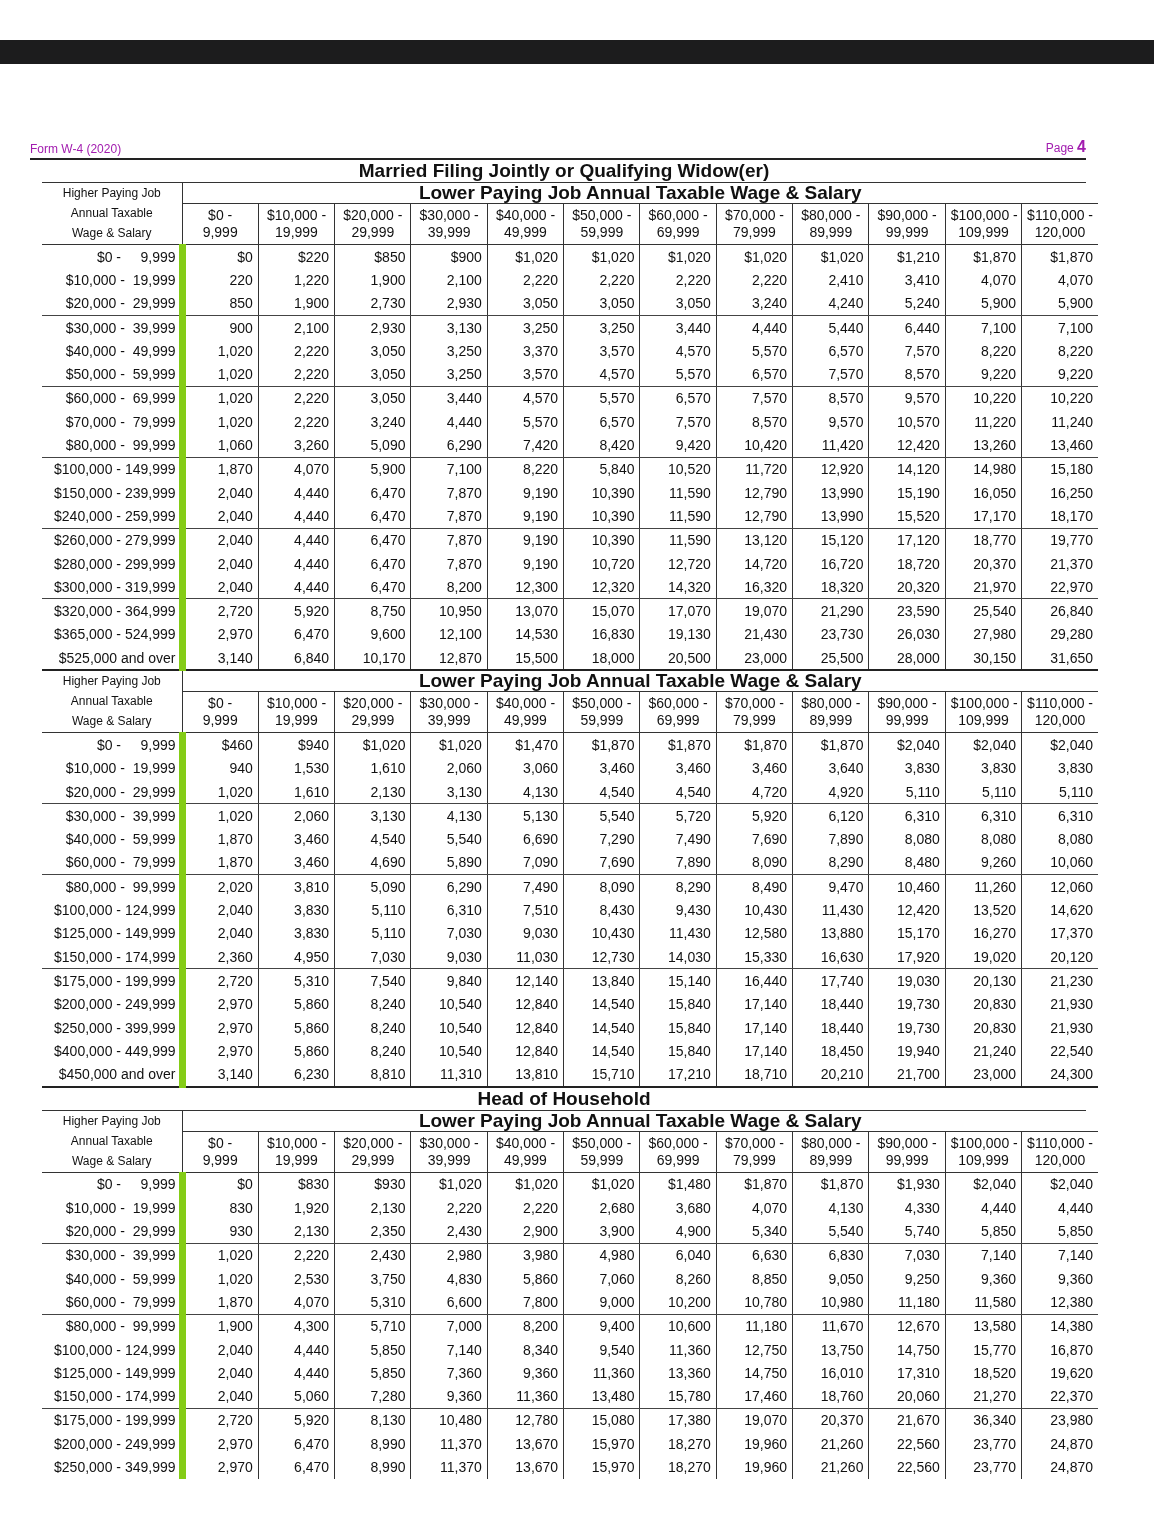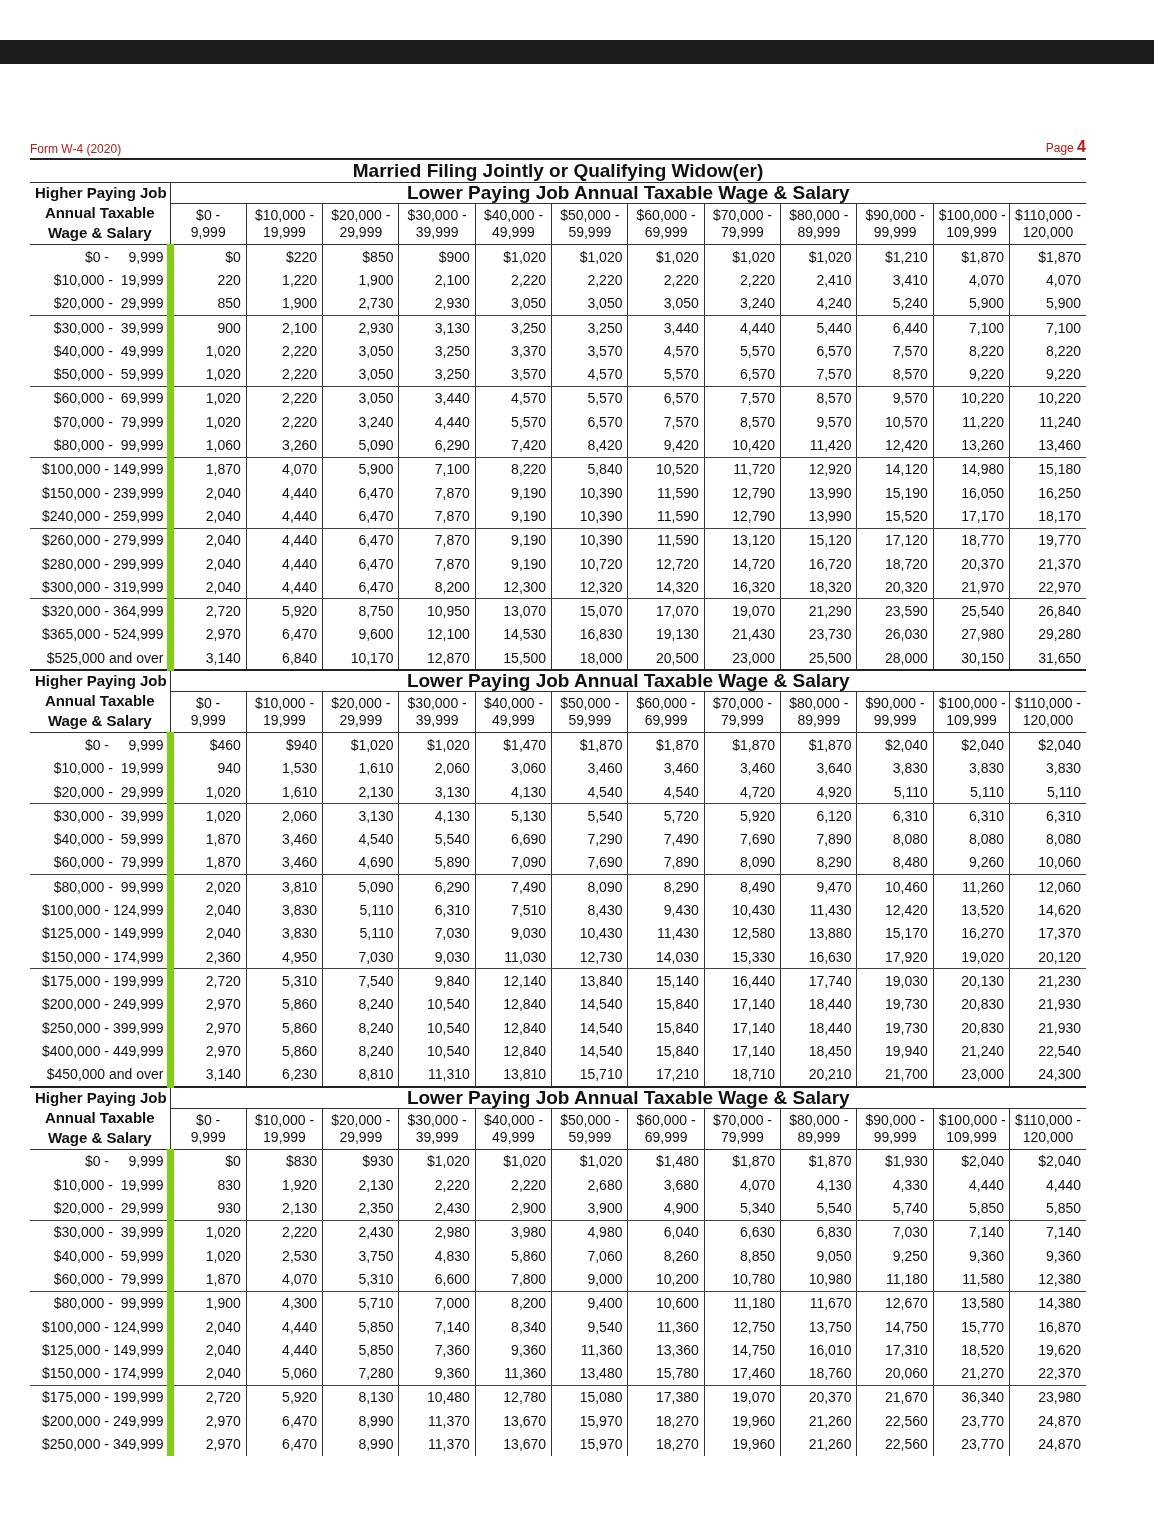--- a/index.html
+++ b/index.html
@@ -1,33 +1,33 @@
 <!DOCTYPE html>
 <html><head>
 <meta charset="utf-8">
 <style>
   html, body { margin: 0; padding: 0; background: #ffffff; }
   body { width: 1154px; height: 1526px; overflow: hidden; position: relative; font-family: "Liberation Sans", sans-serif; color: #111; }
   .topbar { position: absolute; left: 0; top: 40px; width: 1154px; height: 24px; background: #1c1c1d; }
   .page { position: absolute; left: 30px; top: 136px; width: 1056px; }
-  .form-header { display: flex; justify-content: space-between; align-items: flex-end; height: 20px; font-size: 12px; color: #b91c1c; border-bottom: 2px solid #222; padding-bottom: 2px; }
+  .form-header { display: flex; justify-content: space-between; align-items: flex-end; height: 20px; font-size: 12px; color: #a21caf; border-bottom: 2px solid #222; padding-bottom: 2px; }
   .form-header .page-num { font-size: 12px; }
   .form-header .page-num b { font-size: 16px; font-weight: bold; }
   .section-title { text-align: center; font-weight: bold; font-size: 19px; height: 22px; line-height: 22px; border-bottom: 1px solid #333; }
   table.wt { border-collapse: collapse; width: 1056px; table-layout: fixed; font-size: 14px; }
   table.wt col.c0 { width: 140px; }
   table.wt td, table.wt th { padding: 0 5px; height: 23.3px; line-height: 22px; white-space: nowrap; }
   table.wt th { font-weight: normal; text-align: center; line-height: 17px; height: 40px; border-left: 1px solid #333; border-bottom: 1.5px solid #333; }
-  table.wt th.rowhead { font-weight: bold; font-size: 15px; text-align: center; border-left: none; border-right: 1px solid #333; line-height: 20px; vertical-align: top; border-bottom: 1.5px solid #333; }
+  table.wt th.rowhead { font-weight: normal; font-size: 12px; text-align: center; border-left: none; border-right: 1px solid #333; line-height: 20px; vertical-align: top; border-bottom: 1.5px solid #333; }
   table.wt th.colgroup { font-weight: bold; font-size: 19px; height: 20px; line-height: 20px; border-bottom: 1px solid #333; border-left: 1px solid #333; }
   table.wt td { text-align: right; border-left: 1px solid #333; }
   table.wt td.rlabel { border-left: none; border-right: 7px solid #84cc16; padding-right: 3px; }
   table.wt tr.grp-end td { border-bottom: 1.5px solid #444; }
   table.wt tr.last td { border-bottom: 2px solid #222; }
-  .tblwrap { position: relative; }
+  .tblwrap { position: relative; margin-left: 12px; }
 </style>
 </head>
 <body>
 
 <div class="topbar"></div>
 
 <div class="page" id="page">
   <div class="form-header">
     <span>Form W-4 (2020)</span>
     <span class="page-num">
@@ -666,20 +666,21 @@
               <td>20,210</td>
               <td>21,700</td>
               <td>23,000</td>
               <td>24,300</td>
             </tr>
           </tbody>
     </table>
   </div>
 
   <div class="tblwrap">
+    <div class="section-title">Head of Household</div>
     <table class="wt">
       <colgroup>
             <col class="c0">
           </colgroup>
       <thead>
         <tr class="h1">
           <th class="rowhead" rowspan="2">
                 <div>Higher Paying Job</div>
                 <div>Annual Taxable</div>
                 <div>Wage &amp; Salary</div>

